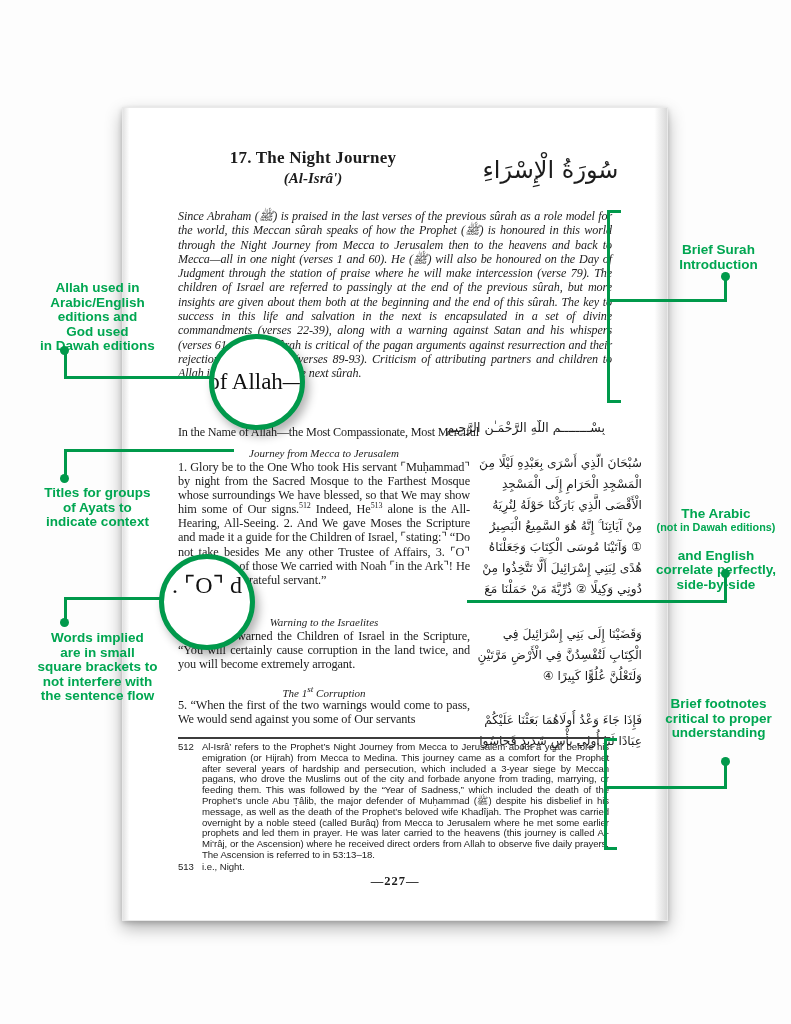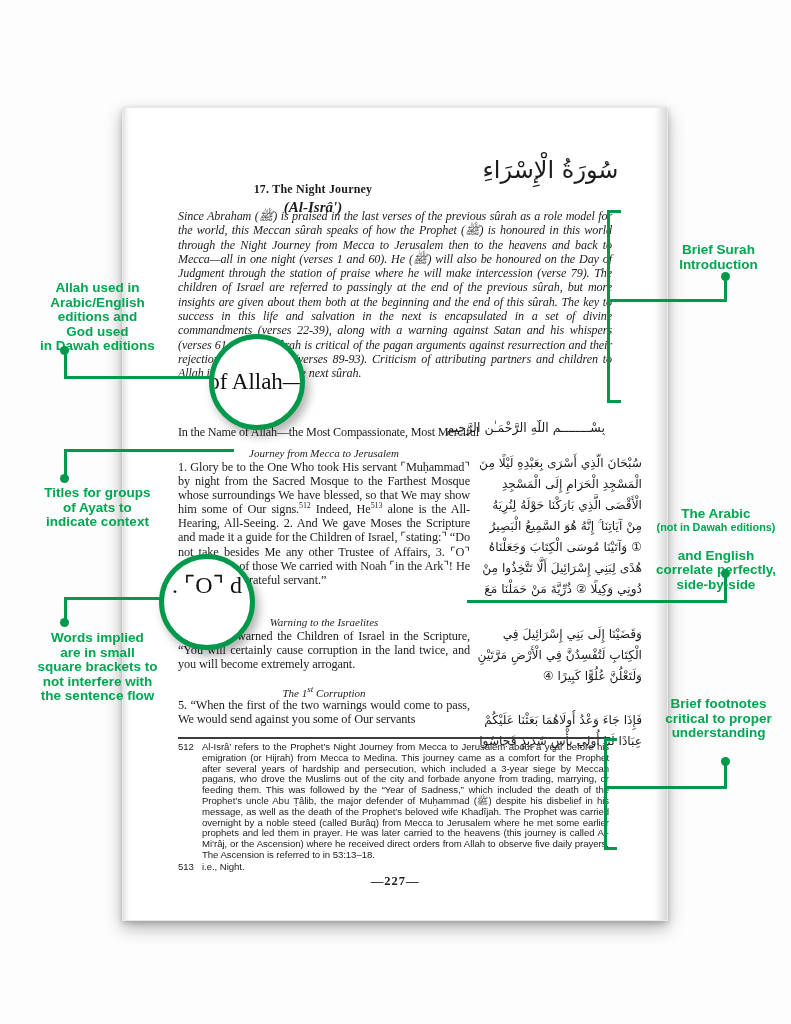--- a/index.html
+++ b/index.html
@@ -22,21 +22,21 @@
     content:"";position:absolute;top:0;right:0;width:14px;height:100%;
     background:linear-gradient(to left,#d9d9d9,rgba(255,255,255,0) 90%);
   }
   .page::before{ 
     content:"";position:absolute;top:0;left:0;width:7px;height:100%;
     background:linear-gradient(to right,#e3e3e3,rgba(255,255,255,0) 90%);
   }
   .page *{color:#1c1c1c;}
 
   .title-block{position:absolute;left:60px;top:40px;width:260px;text-align:center;}
-  .title{font-size:12px;font-weight:bold;letter-spacing:.2px;margin-top:34px;}
+  .title{font-size:17px;font-weight:bold;letter-spacing:.2px;}
   .subtitle{font-size:15px;font-weight:bold;font-style:italic;margin-top:2px;}
   .arabic-title{
     position:absolute;left:350px;top:36px;width:155px;height:52px;
     font-family:"DejaVu Sans",sans-serif;font-size:24px;text-align:center;line-height:52px;
     direction:rtl;
   }
 
   .intro{
     position:absolute;left:55px;top:101px;width:434px;
     font-style:italic;font-size:12.1px;line-height:14.3px;text-align:justify;

